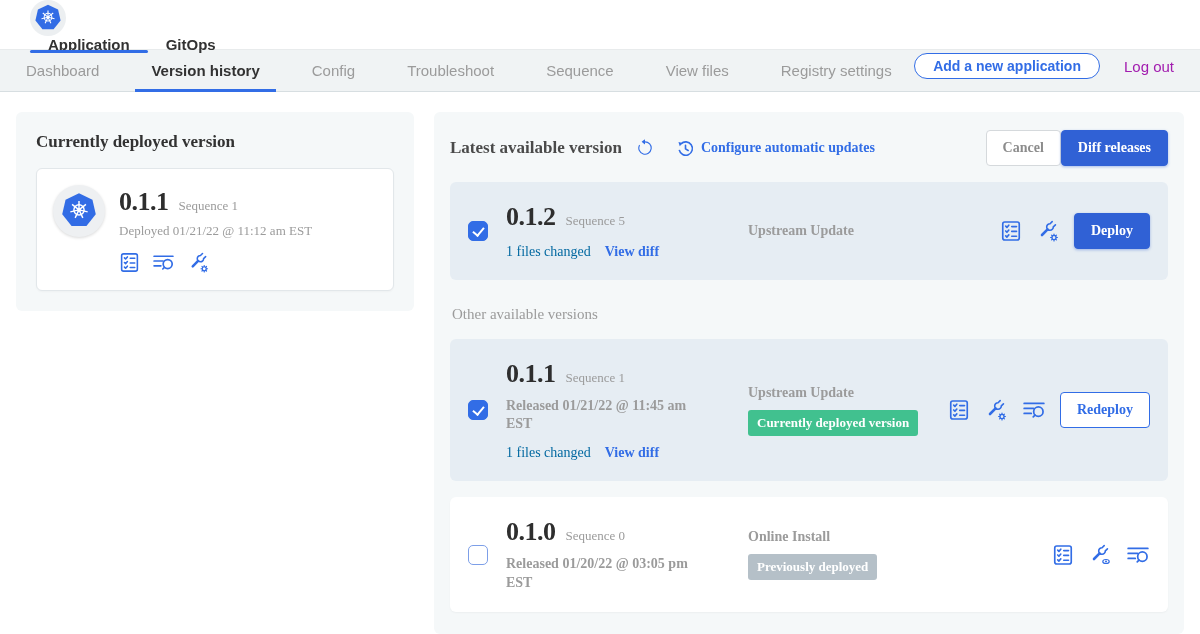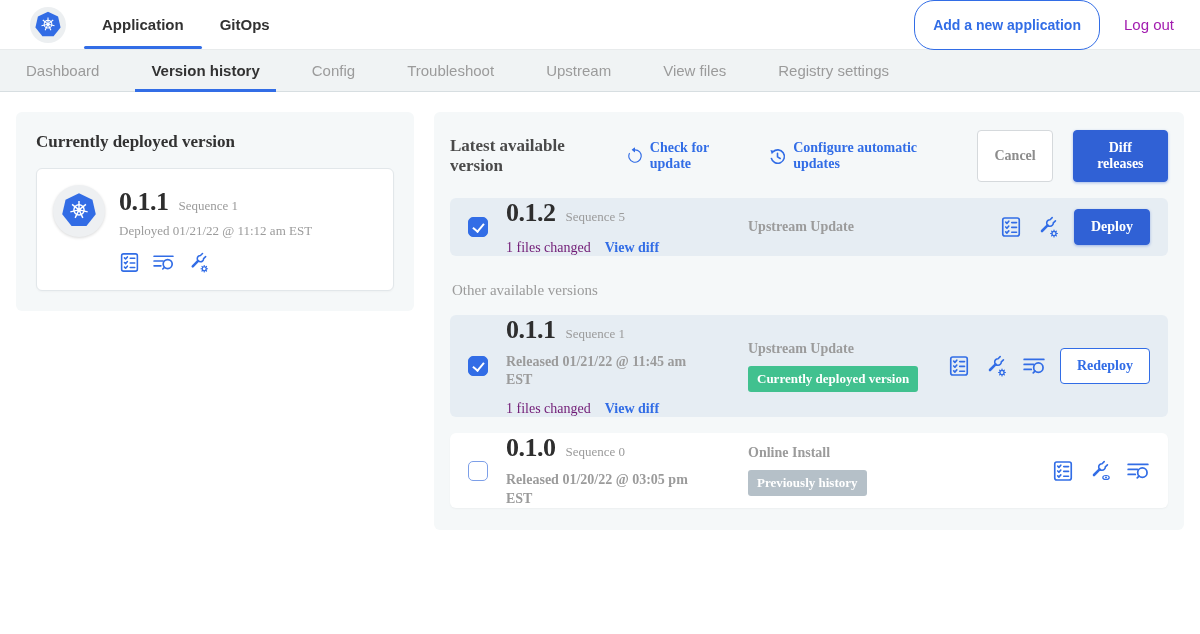--- a/index.html
+++ b/index.html
@@ -1,33 +1,33 @@
 <!DOCTYPE html>
 <html><head>
 <meta charset="utf-8">
 <style>
   * { margin:0; padding:0; box-sizing:border-box; }
   html,body { width:1200px; height:634px; overflow:hidden; background:#fff;
     font-family:"Liberation Sans", sans-serif; color:#323232; }
 
   
   .topnav { height:50px; display:flex; align-items:stretch; padding-left:30px;
-    background:#fff; border-bottom:1px solid #e8ebec; }
+    background:#fff; border-bottom:1px solid #e8ebec;flex-direction:column; }
   .brand { display:flex; align-items:center; margin-right:18px; }
   .logo-circle { width:36px; height:36px; border-radius:50%; background:#eceff1;
     display:flex; align-items:center; justify-content:center; }
   .topnav-tabs { display:flex; align-items:stretch; }
   .top-tab { display:flex; align-items:center; padding:0 18px; font-size:15px;
     font-weight:bold; color:#323232; position:relative; cursor:pointer; }
   .top-tab.active::after { content:""; position:absolute; left:0; right:0; bottom:0;
     height:3px; background:#326de6; border-radius:2px; }
   .topnav-right { margin-left:auto; display:flex; align-items:center; gap:24px;
     padding-right:26px; }
   .pill-btn { border:1.5px solid #326de6; color:#326de6; background:#fff;
-    font-weight:bold; font-size:14px; padding:16px 18px; border-radius:20px; cursor:pointer;
+    font-weight:bold; font-size:14px; padding:4px 18px; border-radius:20px; cursor:pointer;
     font-family:inherit; }
   .logout { font-size:15px; color:#a21caf; cursor:pointer; }
 
   
   .subnav { height:42px; background:#f0f3f4; border-bottom:1px solid #d7dee1;
     display:flex; justify-content:flex-start; align-items:stretch; }
   .sub-tab { display:flex; align-items:center; padding:0 26px; font-size:15px;
     color:#9b9b9b; position:relative; cursor:pointer; }
   .sub-tab.active { color:#323232; font-weight:bold; }
   .sub-tab.active::after { content:""; position:absolute; left:10px; right:10px;
@@ -54,38 +54,38 @@
   .right-panel { flex:1; padding:18px 16px 22px 16px; }
   .rp-header { display:flex; align-items:center;justify-content:center; }
   .rp-title { font-size:17px; font-weight:bold; color:#4a4a4a; margin-right:14px; }
   .link-action { display:flex; align-items:center; gap:6px; color:#326de6;
     font-size:14px; font-weight:bold; cursor:pointer; margin-right:22px; }
   .rp-buttons { margin-left:auto; display:flex; gap:0; }
   .btn { font-family:inherit; font-size:14px; font-weight:bold; border-radius:4px;
     cursor:pointer; padding:9px 16px; }
   .btn-cancel { background:#fff; border:1px solid #d5d9dc; color:#8c8c8c; }
   .btn-primary { background:#3061d5; border:1px solid #3061d5; color:#fff;
-    box-shadow:0 1px 3px rgba(48,97,213,.4);margin-left:20px; }
+    box-shadow:0 1px 3px rgba(48,97,213,.4); }
   .btn-secondary { background:#fff; border:1px solid #326de6; color:#326de6; }
 
-  .version-card { border-radius:6px; padding:0 18px; display:flex;
+  .version-card { border-radius:6px; padding:20px 18px; display:flex;
     align-items:center; margin-top:16px; }
   .version-card.shaded { background:#e6edf3; }
   .version-card.white { background:#fff; box-shadow:0 1px 2px rgba(0,0,0,.04); }
   .checkbox { width:20px; height:20px; border-radius:5px; flex-shrink:0;
     cursor:pointer; position:relative; background:#fff; border:1.5px solid #7d9fe8; }
   .checkbox.checked { background:#326de6; border-color:#326de6; }
   .checkbox.checked::after { content:""; position:absolute; left:6px; top:2.5px;
     width:5px; height:9px; border:solid #fff; border-width:0 2px 2px 0;
     transform:rotate(40deg); }
   .vc-info { width:208px; margin-left:18px; flex-shrink:0; }
   .released { font-size:14px; font-weight:bold; color:#9b9b9b; margin-top:8px;
     line-height:1.3; }
   .files-row { display:flex; gap:14px; margin-top:12px; font-size:14px; }
-  .files-changed { color:#701a75; }
+  .files-changed { color:#0369a1; }
   .view-diff { color:#326de6; font-weight:bold; cursor:pointer; }
   .vc-middle { flex:1; padding-left:34px; }
   .source { font-size:14px; font-weight:bold; color:#9b9b9b; }
   .badge { display:inline-block; margin-top:9px; font-size:13px; font-weight:bold;
     color:#fff; padding:5px 9px; border-radius:3px; }
   .badge.success { background:#41c18f; }
   .badge.muted { background:#b5c0c8; }
   .vc-actions { display:flex; align-items:center; gap:14px; color:#326de6; }
   .vc-actions .btn { margin-left:0; }
   .other-label { font-size:15px; color:#9b9b9b; margin:26px 0 6px 2px; }
@@ -122,21 +122,21 @@
     <button class="pill-btn">Add a new application</button>
     <span class="logout">Log out</span>
   </div>
 </header>
 
 <nav class="subnav">
   <div class="sub-tab">Dashboard</div>
   <div class="sub-tab active">Version history</div>
   <div class="sub-tab">Config</div>
   <div class="sub-tab">Troubleshoot</div>
-  <div class="sub-tab">Upstream</div>
+  <div class="sub-tab">Sequence</div>
   <div class="sub-tab">View files</div>
   <div class="sub-tab">Registry settings</div>
 </nav>
 
 <main class="main">
 
   <section class="panel left-panel">
     <h2>Currently deployed version</h2>
     <div class="deployed-card">
       <div class="avatar">
@@ -211,21 +211,20 @@
       <span class="rp-title">Latest available version</span>
       <span class="link-action">
         <span>
           <svg width="18" height="18" viewBox="0 0 16 16" fill="currentColor">
             <g transform="scale(-1 1) translate(-16 0)">
               <path fill-rule="evenodd" d="M8 3a5 5 0 1 0 4.546 2.914.5.5 0 0 1 .908-.417A6 6 0 1 1 8 2v1z"></path>
               <path d="M8 4.466V.534a.25.25 0 0 1 .41-.192l2.36 1.966c.12.1.12.284 0 .384L8.41 4.658A.25.25 0 0 1 8 4.466z"></path>
             </g>
           </svg>
         </span>
-        <span>Check for update</span>
       </span>
       <span class="link-action">
         <span>
           <svg width="19" height="19" viewBox="0 0 20 20" fill="none" stroke="currentColor">
             <path d="M5.2 5.2 A7 7 0 1 1 3.4 11.5" stroke-width="1.7"></path>
             <polygon points="2.6,3.2 6.8,4.2 4,7.6" fill="currentColor" stroke="none"></polygon>
             <path d="M10 6.6 V10.4 L12.8 12.1" stroke-width="1.7" stroke-linecap="round"></path>
           </svg>
         </span>
         <span>Configure automatic updates</span>
@@ -353,21 +352,21 @@
       <div class="checkbox"></div>
       <div class="vc-info">
         <div class="ver-row">
           <span class="ver-num">0.1.0</span>
           <span class="seq">Sequence 0</span>
         </div>
         <div class="released">Released 01/20/22 @ 03:05 pm EST</div>
       </div>
       <div class="vc-middle">
         <div class="source">Online Install</div>
-        <span class="badge muted">Previously history</span>
+        <span class="badge muted">Previously deployed</span>
       </div>
       <div class="vc-actions">
         <span class="ic">
           <svg viewBox="0 0 20 20" width="22" height="22" fill="none" stroke="currentColor" stroke-width="1.5" stroke-linecap="round" stroke-linejoin="round">
             <rect x="2.5" y="1.8" width="15" height="16.4" rx="1.8"></rect>
             <path d="M5.2 5.6l1.1 1.1 1.7-2"></path>
               <line x1="10.7" y1="6" x2="15" y2="6"></line>
             <path d="M5.2 10l1.1 1.1 1.7-2"></path>
               <line x1="10.7" y1="10.4" x2="15" y2="10.4"></line>
             <path d="M5.2 14.4l1.1 1.1 1.7-2"></path>

